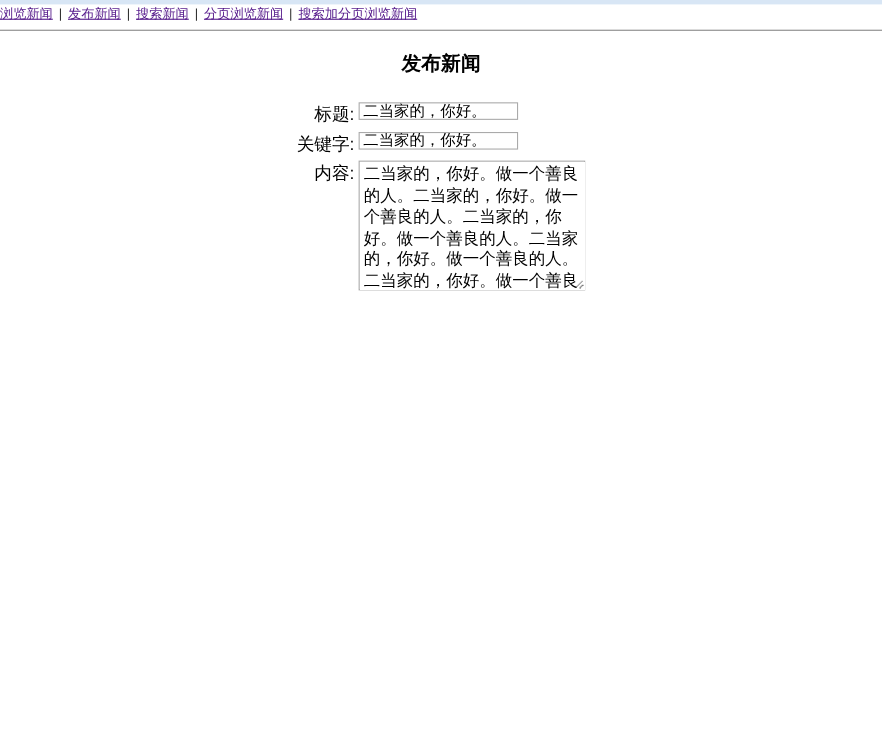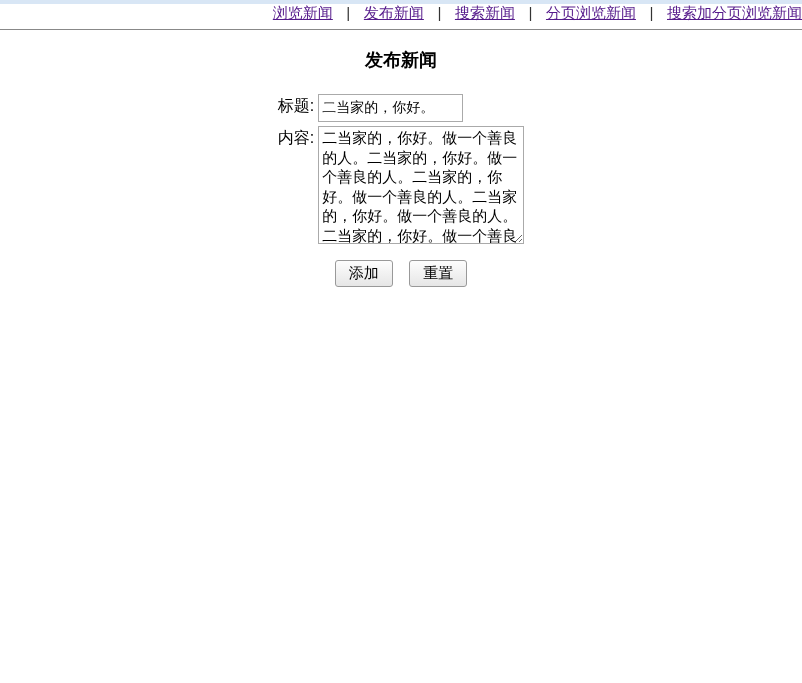--- a/index.html
+++ b/index.html
@@ -20,24 +20,23 @@
     .container {
       width: 802px;
     }
     h1.system-title {
       text-align: center;
       font-size: 24px;
       font-weight: bold;
       margin: 18px 0 14px 0;
     }
     .nav {
-      text-align: right;
+      text-align: left;
       margin-bottom: 6px;
-      font-size: 15px;
-      font-family: Liberation Mono, monospace;
+      font-size: 12px;
     }
     .nav a {
       color: #551A8B;
       text-decoration: underline;
       cursor: pointer;
     }
     .nav .sep {
       color: #333;
       margin: 0 2px;
     }
@@ -66,21 +65,21 @@
     }
     table.form-table td.label-col {
       text-align: right;
       padding-right: 4px;
       font-size: 16px;
       white-space: nowrap;
       padding-top: 2px;
     }
     input[type="text"] {
       width: 145px;
-      height: 28px;
+      height: 16px;
       font-size: 14px;
       padding: 0 3px;
       border: 1px solid #aaa;
       font-family: Liberation Mono, monospace;
     }
     textarea {
       width: 206px;
       height: 118px;
       font-size: 15px;
       padding: 1px 3px;
@@ -129,24 +128,24 @@
 
   <div class="form-wrap">
     <div>
       <table class="form-table">
         <tbody>
             <tr>
           <td class="label-col">标题:</td>
           <td><input type="text" value="二当家的，你好。" style=""></td>
         </tr>
         <tr>
+          <td class="label-col">关键字:</td>
+          <td><input type="text" value="二当家的，你好。" style=""></td>
+        </tr>
+        <tr>
           <td class="label-col">内容:</td>
           <td><textarea style="">二当家的，你好。做一个善良的人。二当家的，你好。做一个善良的人。二当家的，你好。做一个善良的人。二当家的，你好。做一个善良的人。二当家的，你好。做一个善良的人。</textarea></td>
         </tr>
       </tbody>
         </table>
-      <div class="button-row">
-        <button class="action-btn" type="button">添加</button>
-        <button class="action-btn" type="button">重置</button>
-      </div>
     </div>
   </div>
 </div>
 
 </body></html>

